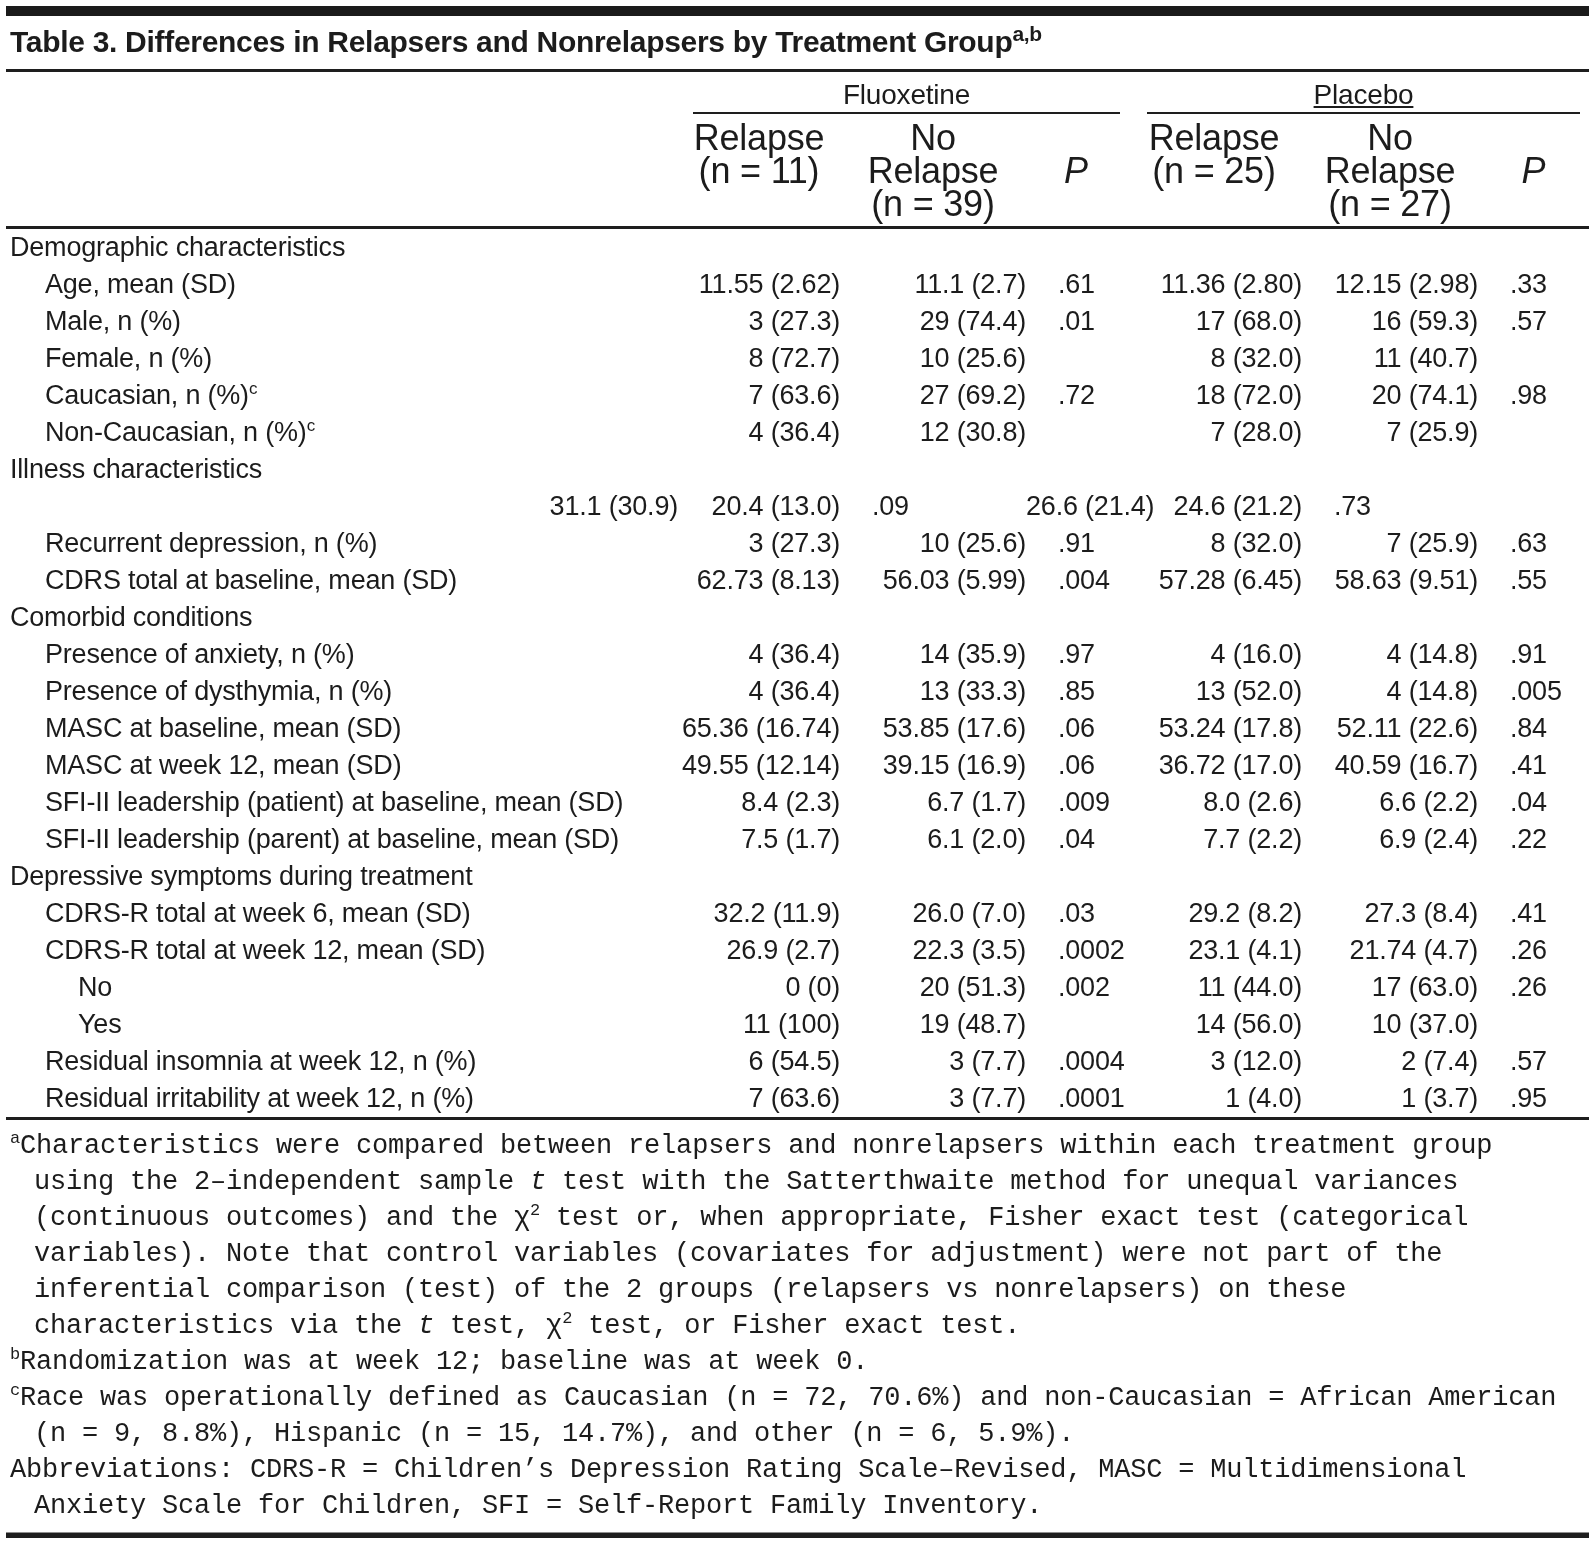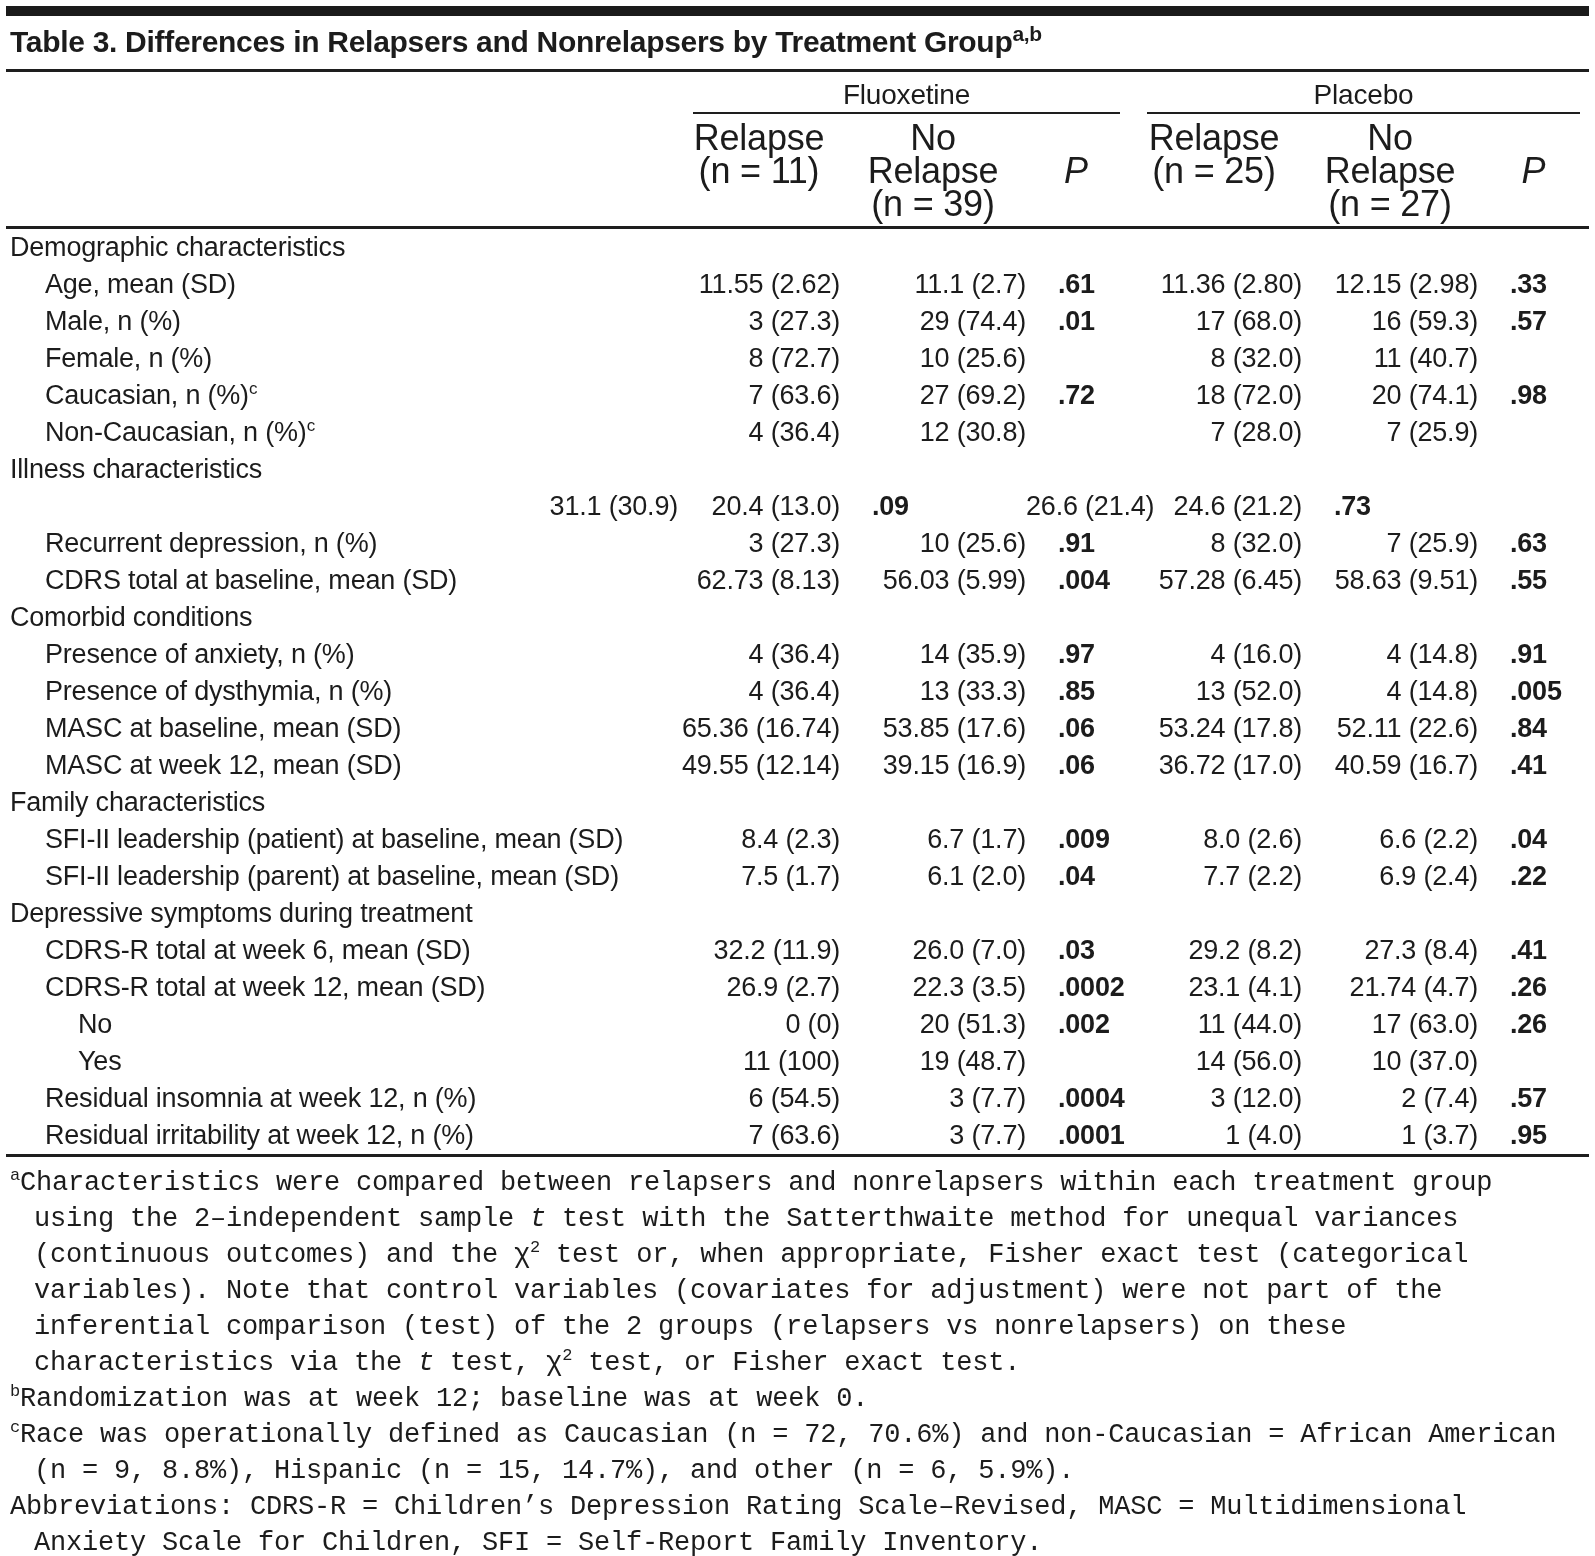--- a/index.html
+++ b/index.html
@@ -21,42 +21,42 @@
   .rule.body-rule{height:3px;}
 
   
   .groups-row{display:grid;grid-template-columns:672px 448px 463px;margin-top:6px;}
   .group-cell{}
   .group-inner{
     text-align:center;font-size:28px;line-height:34px;letter-spacing:-0.2px;
     border-bottom:2.5px solid #1e1e1e;
   }
   .group-inner.fluoxetine{margin-left:15px;margin-right:6px;}
-  .group-inner.placebo{margin-left:21px;margin-right:9px;}
+  .group-inner.placebo{margin-left:21px;margin-right:9px;text-decoration:underline;}
 
   .colheads-row{
     display:grid;grid-template-columns:672px 162px 186px 100px 176px 176px 111px;
     margin-top:7px;
   }
   .colhead{text-align:center;font-size:36px;line-height:33px;letter-spacing:-0.2px;}
   .colhead .l1,.colhead .l2{display:block;}
   .colhead.pcol .l1{visibility:hidden;}
   .colhead.pcol .l2{font-style:italic;}
 
   
   .trow{
     display:grid;grid-template-columns:672px 162px 186px 100px 176px 176px 111px;
     height:37px;line-height:37px;font-size:27px;letter-spacing:-0.2px;
   }
   .trow .label{padding-left:4px;overflow:hidden;white-space:nowrap;}
   .trow .label sup{font-size:17px;vertical-align:super;line-height:0;}
   .trow.indent1 .label{padding-left:39px;}
   .trow.indent2 .label{padding-left:72px;}
   .trow .v{text-align:right;white-space:nowrap;}
-  .trow .p{text-align:left;padding-left:32px;white-space:nowrap;font-weight:bold;}
+  .trow .p{text-align:left;padding-left:32px;white-space:nowrap;}
 
   
   .footnotes{padding:8px 4px 0 4px;}
   .footnote{
     margin:0;font-size:27px;line-height:36px;letter-spacing:-0.2px;
     padding-left:24px;text-indent:-24px;max-width:1560px;font-family:Liberation Mono, monospace;
   }
   .footnote sup{font-size:17px;vertical-align:super;line-height:0;}
   .footnote i{font-style:italic;}
   .bottom-rule{height:4.5px;background:#1e1e1e;border-top:1.5px solid #8f8f8f;margin-top:8px;}
@@ -241,29 +241,20 @@
         <div class="p">.84</div>
       </div>
       <div class="trow indent1">
         <div class="label">MASC at week 12, mean (SD)</div>
         <div class="v">49.55 (12.14)</div>
         <div class="v">39.15 (16.9)</div>
         <div class="p">.06</div>
         <div class="v">36.72 (17.0)</div>
         <div class="v">40.59 (16.7)</div>
         <div class="p">.41</div>
-      </div>
-      <div class="trow">
-        <div class="label">Family characteristics</div>
-        <div class="v"></div>
-        <div class="v"></div>
-        <div class="p"></div>
-        <div class="v"></div>
-        <div class="v"></div>
-        <div class="p"></div>
       </div>
       <div class="trow indent1">
         <div class="label">SFI-II leadership (patient) at baseline, mean (SD)</div>
         <div class="v">8.4 (2.3)</div>
         <div class="v">6.7 (1.7)</div>
         <div class="p">.009</div>
         <div class="v">8.0 (2.6)</div>
         <div class="v">6.6 (2.2)</div>
         <div class="p">.04</div>
       </div>

